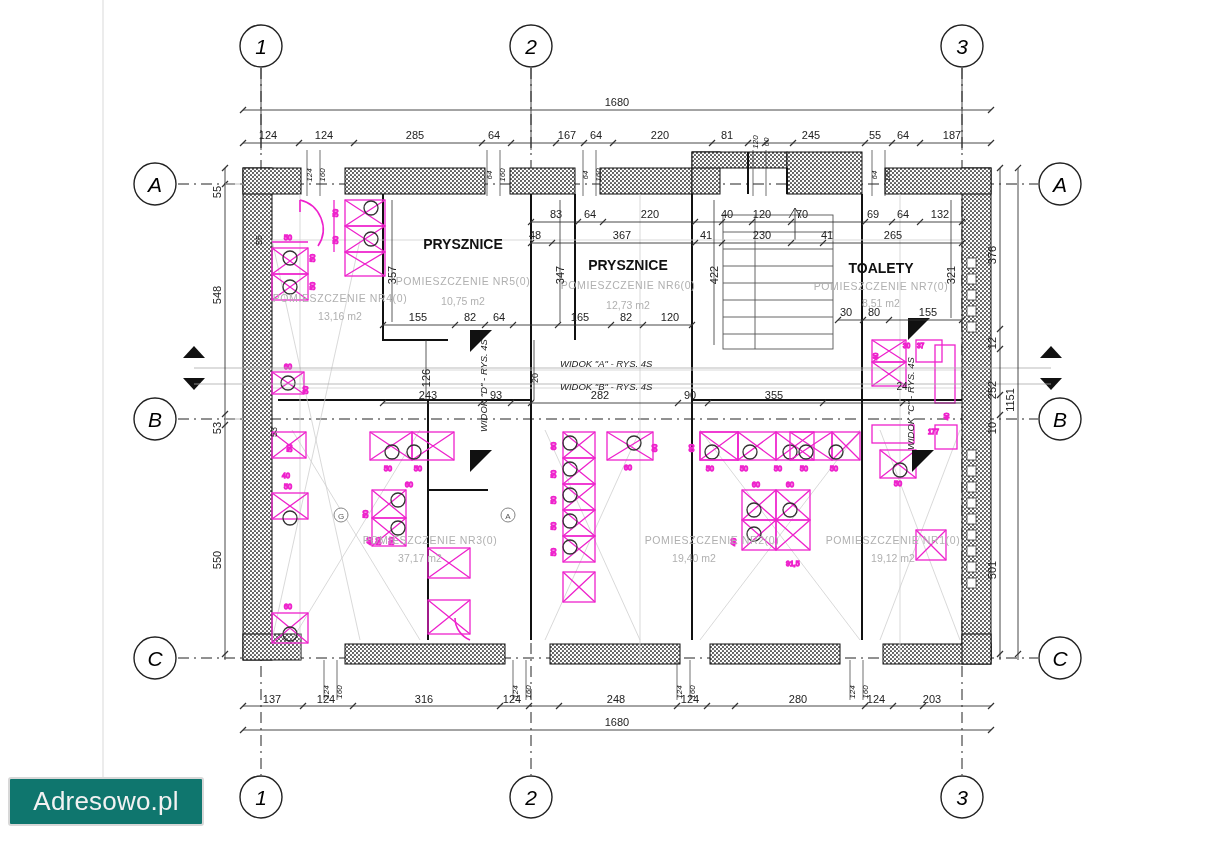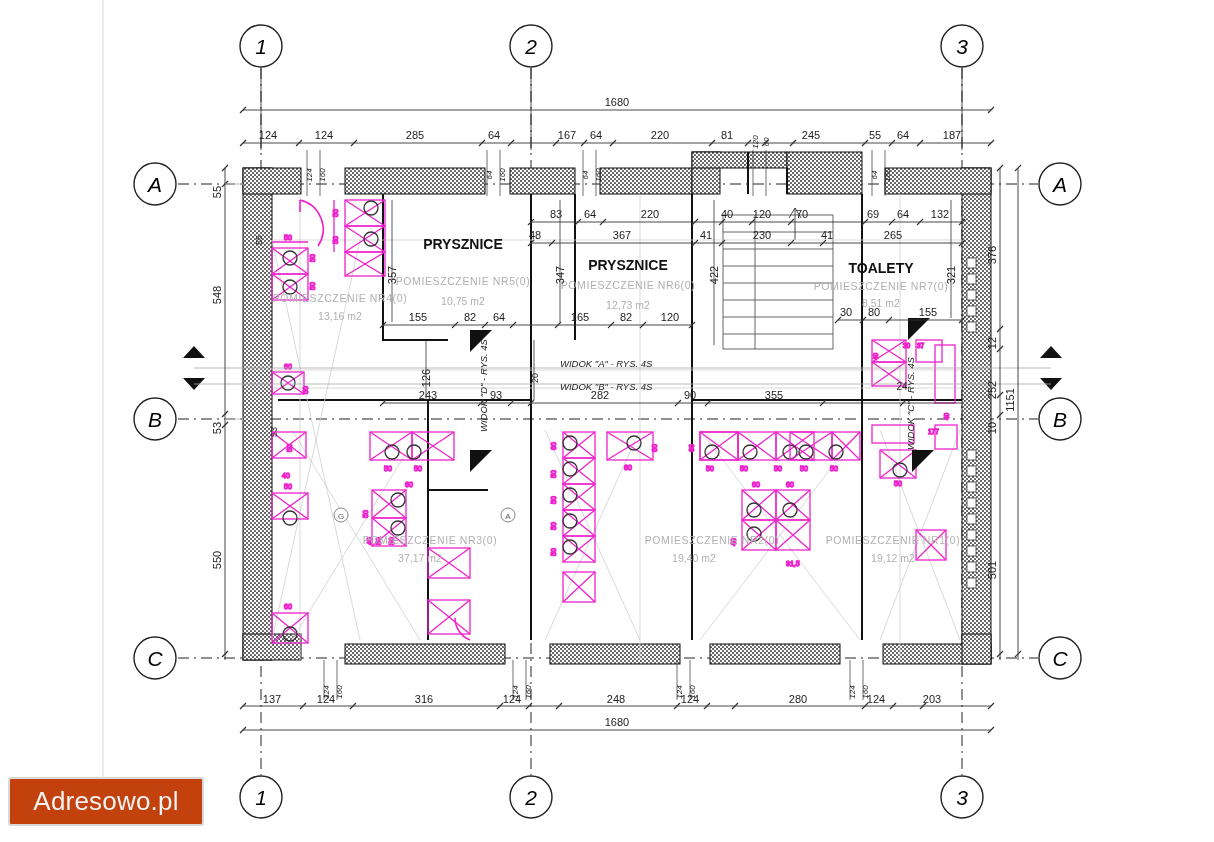--- a/index.html
+++ b/index.html
@@ -1,20 +1,20 @@
 <!DOCTYPE html>
 <html><head>
 <meta charset="utf-8">
 <style>
   html,body{margin:0;padding:0;background:#ffffff;}
   body{width:1214px;height:842px;position:relative;overflow:hidden;
        font-family:"Liberation Sans",sans-serif;color:#000;}
   #plan{position:absolute;left:0;top:0;width:1214px;height:842px;}
   .wm{position:absolute;left:8px;top:777px;width:192px;height:45px;
-      background:#c2410c;border:2px solid #d8d8d8;border-radius:3px;
+      background:#0f766e;border:2px solid #d8d8d8;border-radius:3px;
       display:flex;align-items:center;justify-content:center;
       font-size:26px;color:#f2f2f2;letter-spacing:.2px;}
   svg text{font-family:"Liberation Sans",sans-serif;}
 </style>
 </head>
 <body>
 
 <svg id="plan" viewBox="0 0 1214 842">
   <defs>
     <pattern id="hatch" width="4" height="4" patternUnits="userSpaceOnUse">

